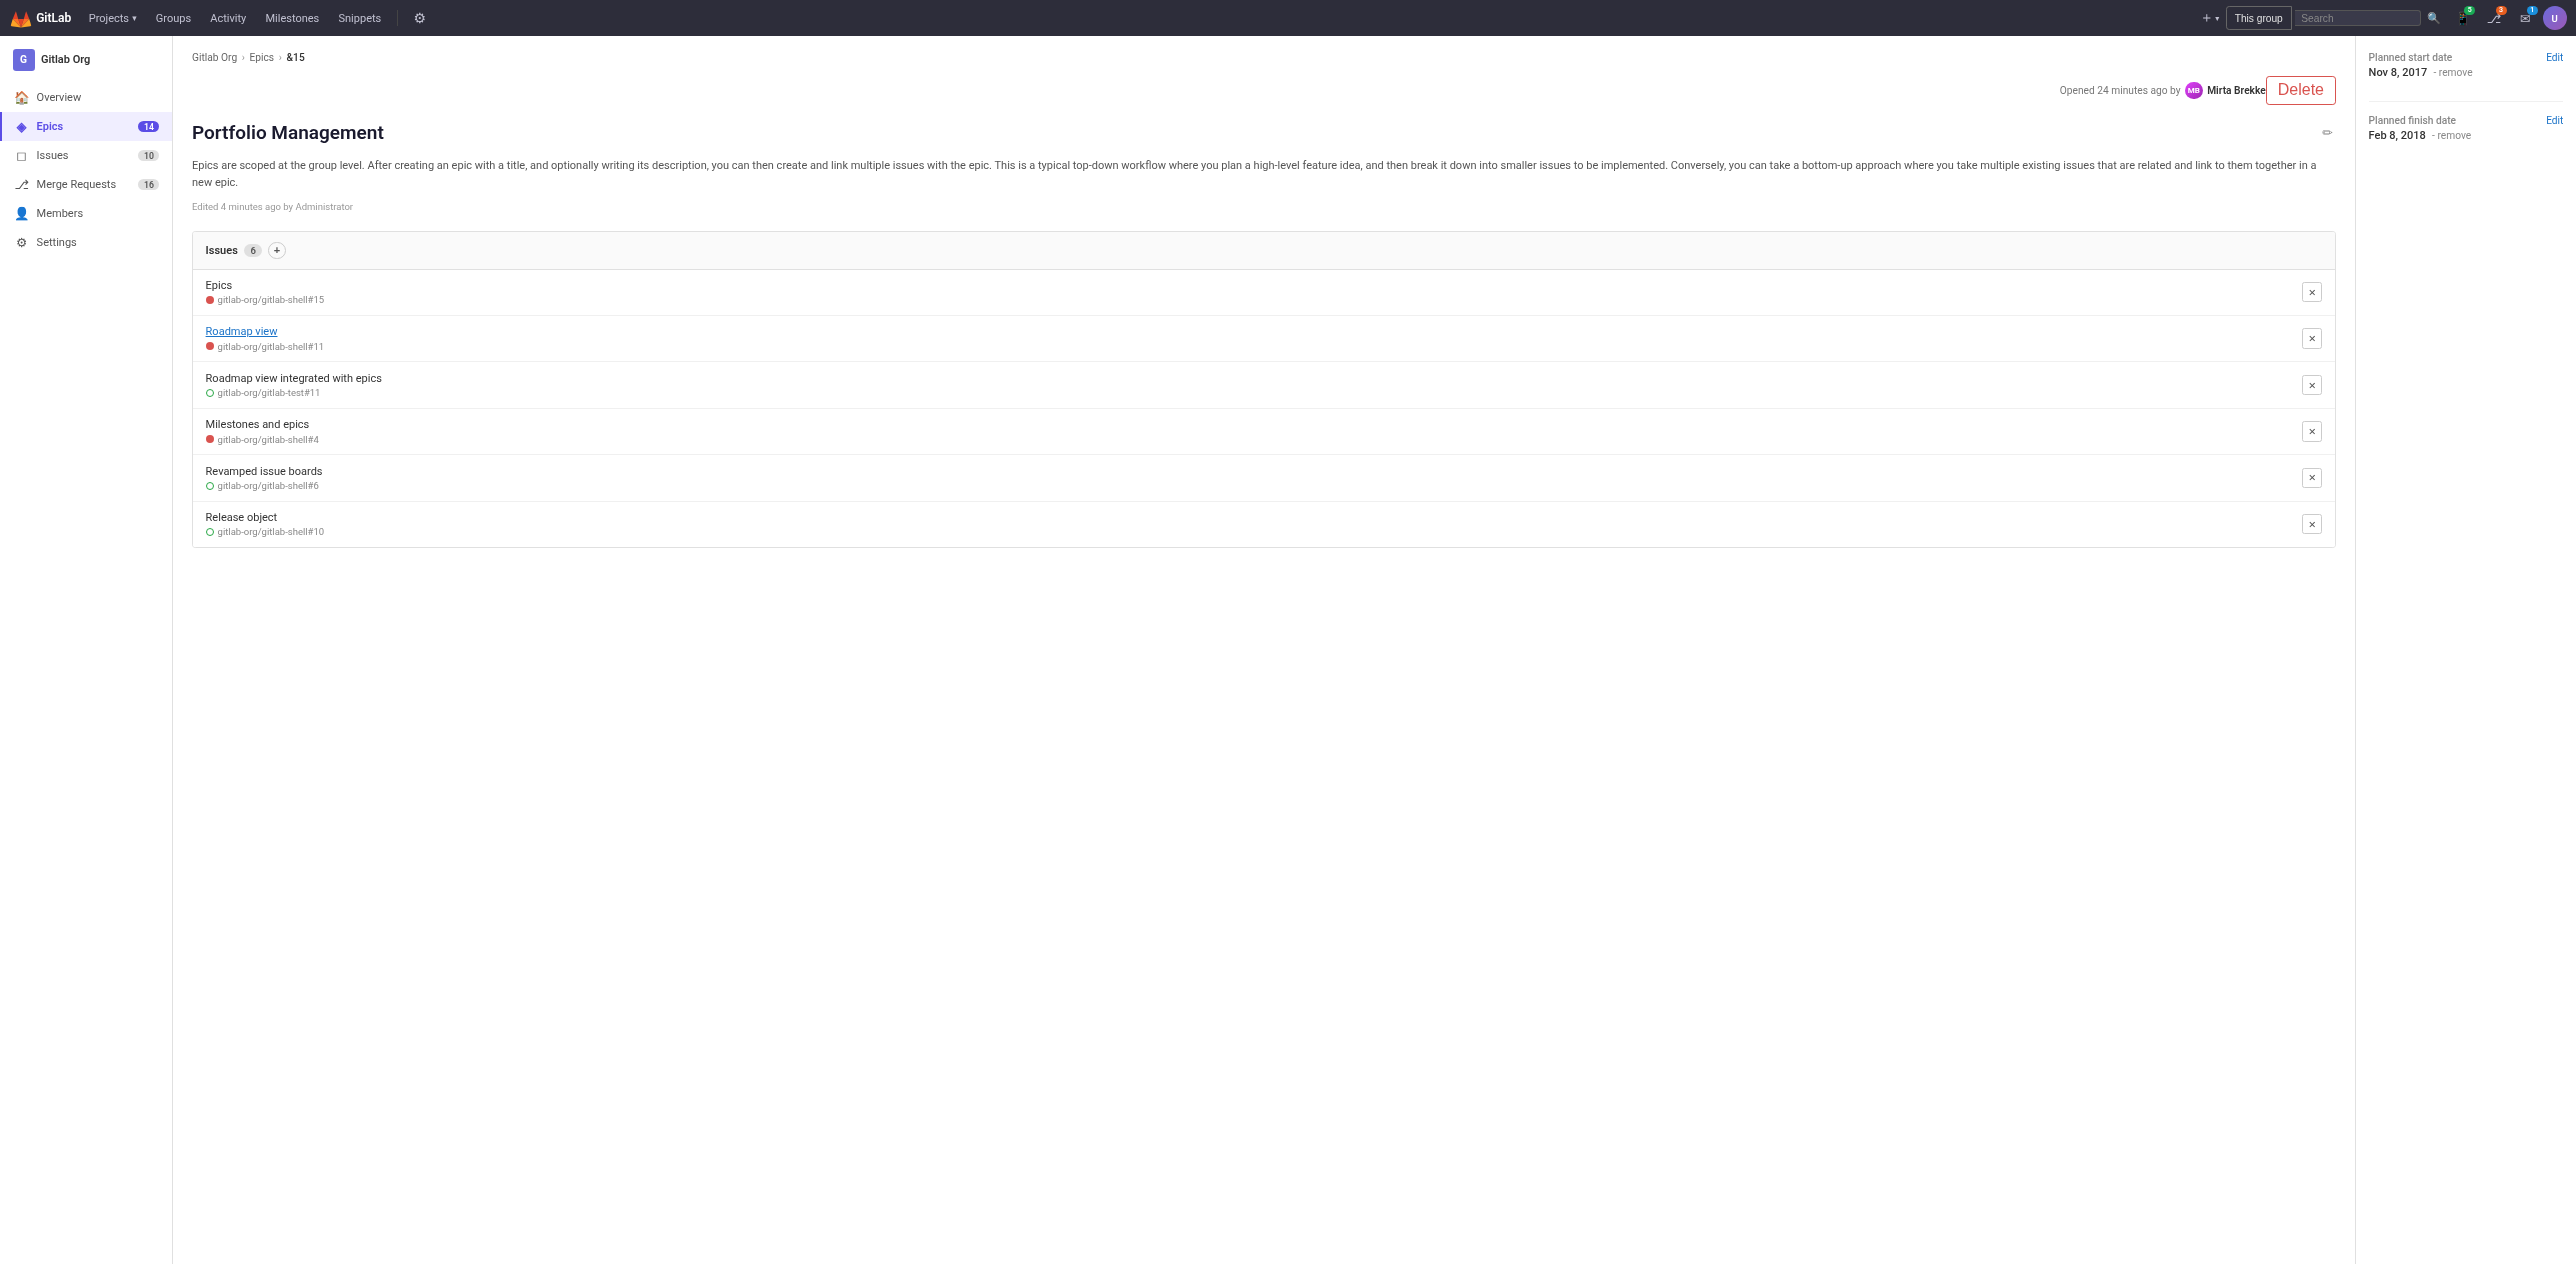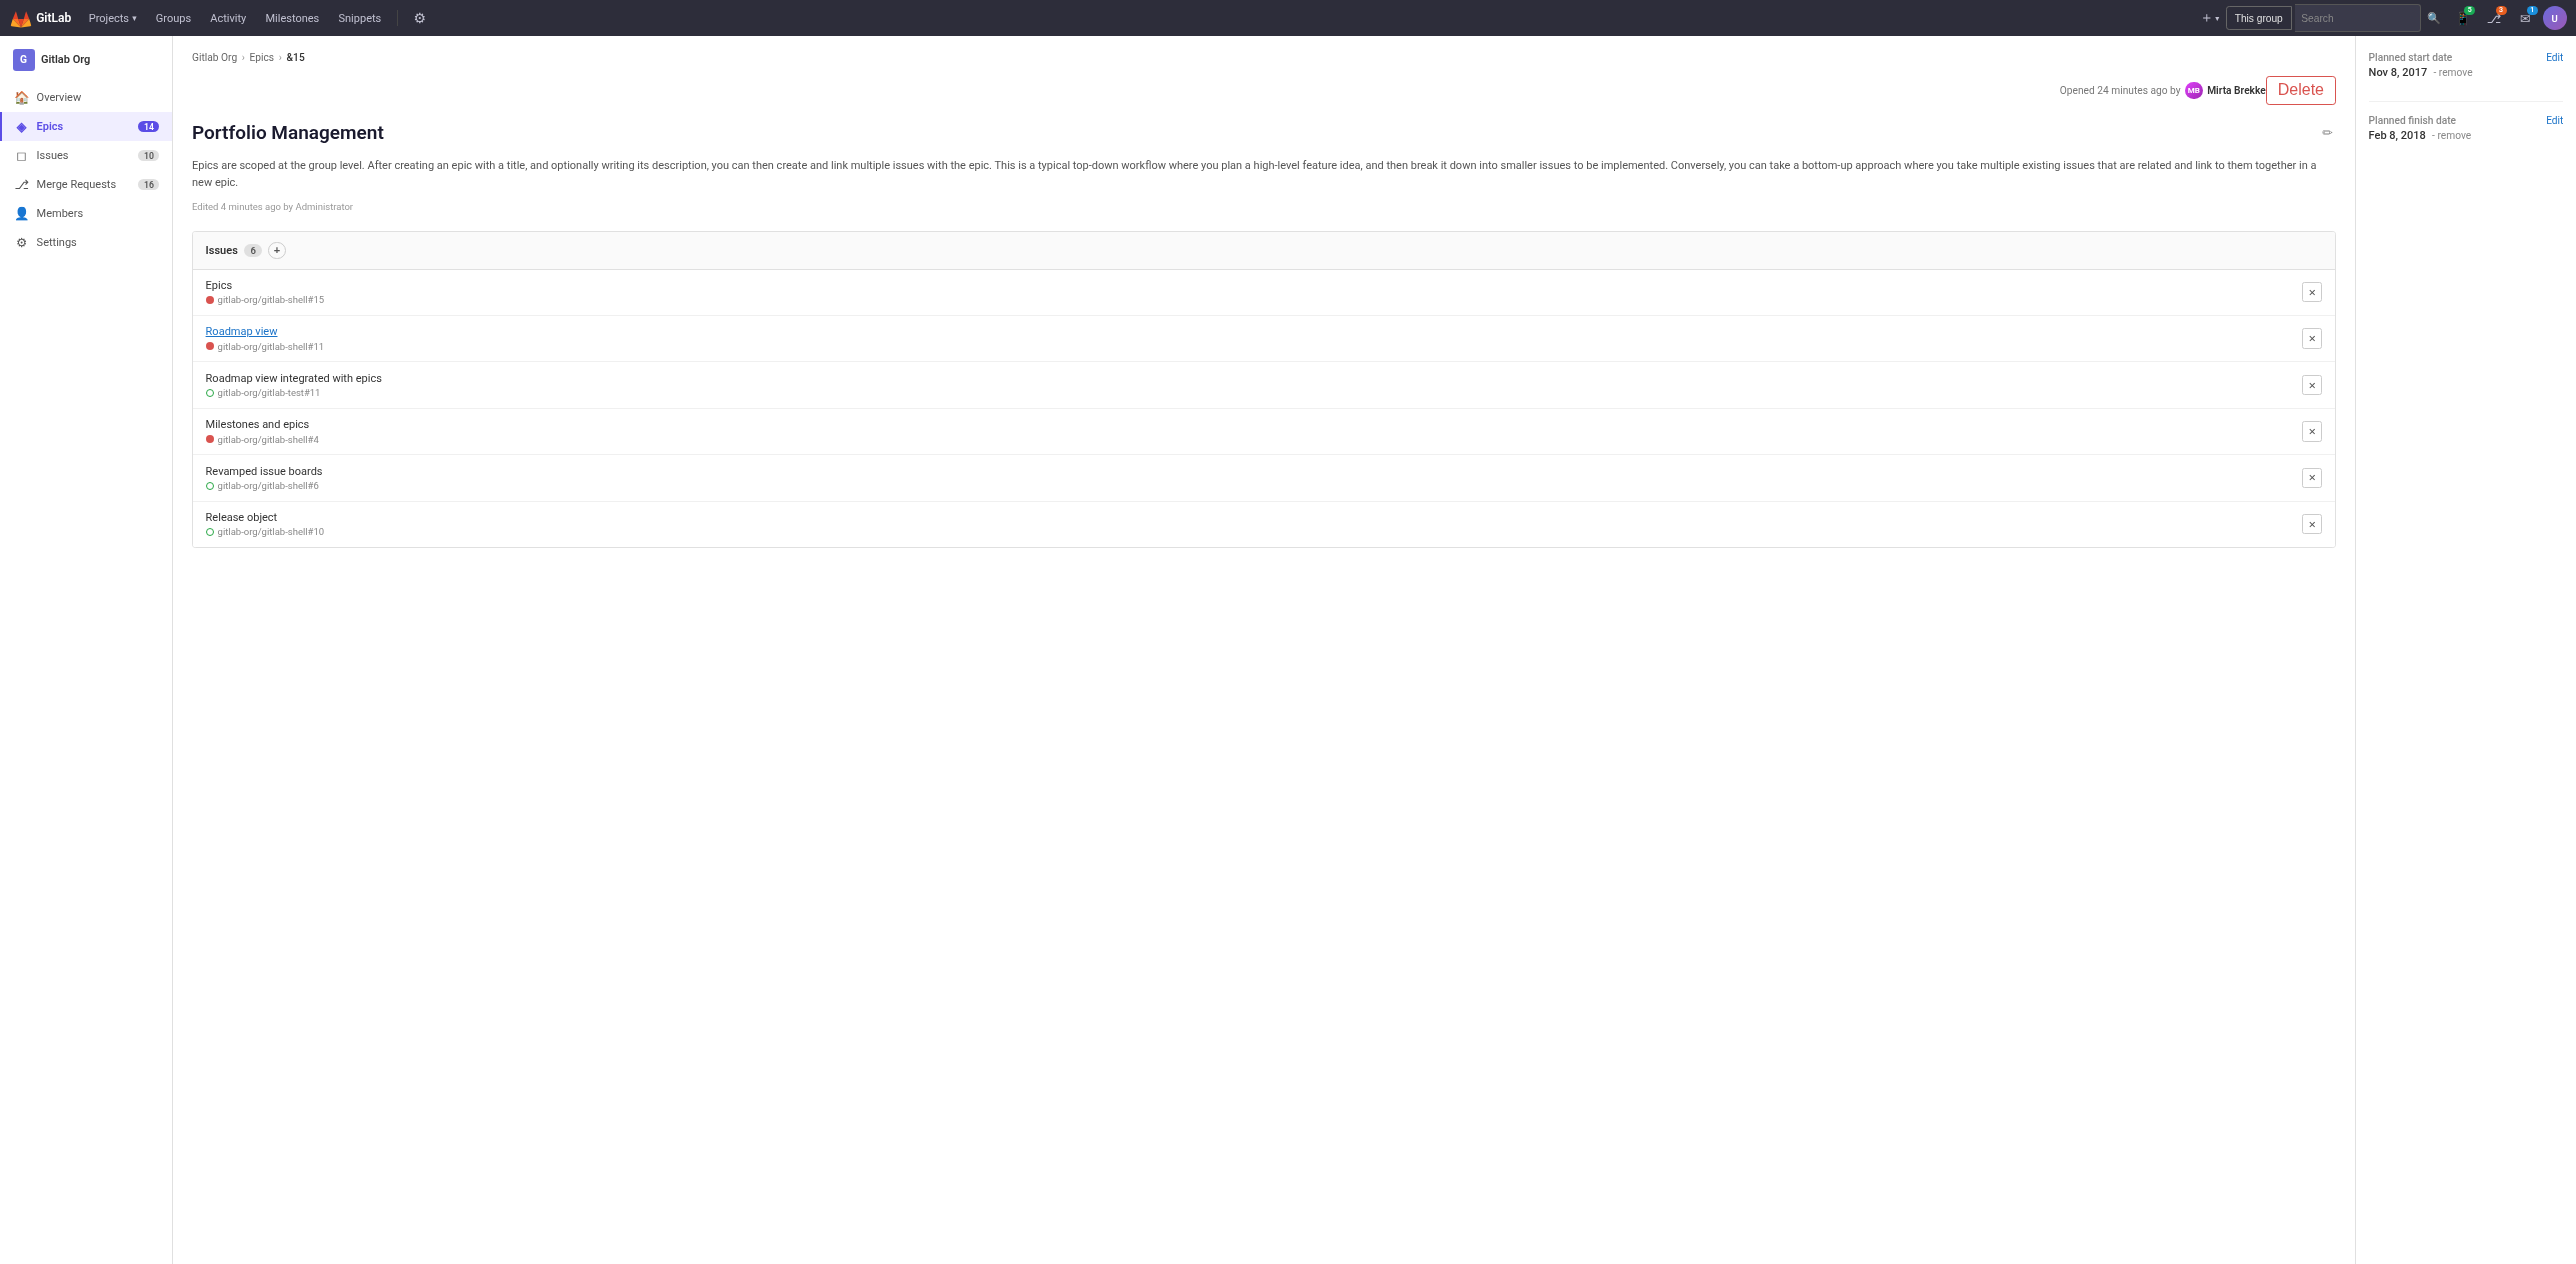--- a/index.html
+++ b/index.html
@@ -96,21 +96,21 @@
       white-space: nowrap;
     }
     .nav-search-input {
       background: #3a3a4a;
       border: 0.8px solid #555;
       border-left: none;
       border-radius: 0 3.2px 3.2px 0;
       color: #e0e0e0;
       padding: 3.2px 6.3px;
       font-size: 10.2px;
-      height: 28px;
+      height: 16px;
       width: 126px;
       outline: none;
     }
     .nav-search-input::placeholder { color: #888; }
     .nav-search-icon {
       color: #888;
       font-size: 11px;
       margin-left: 3.2px;
       cursor: pointer;
     }

